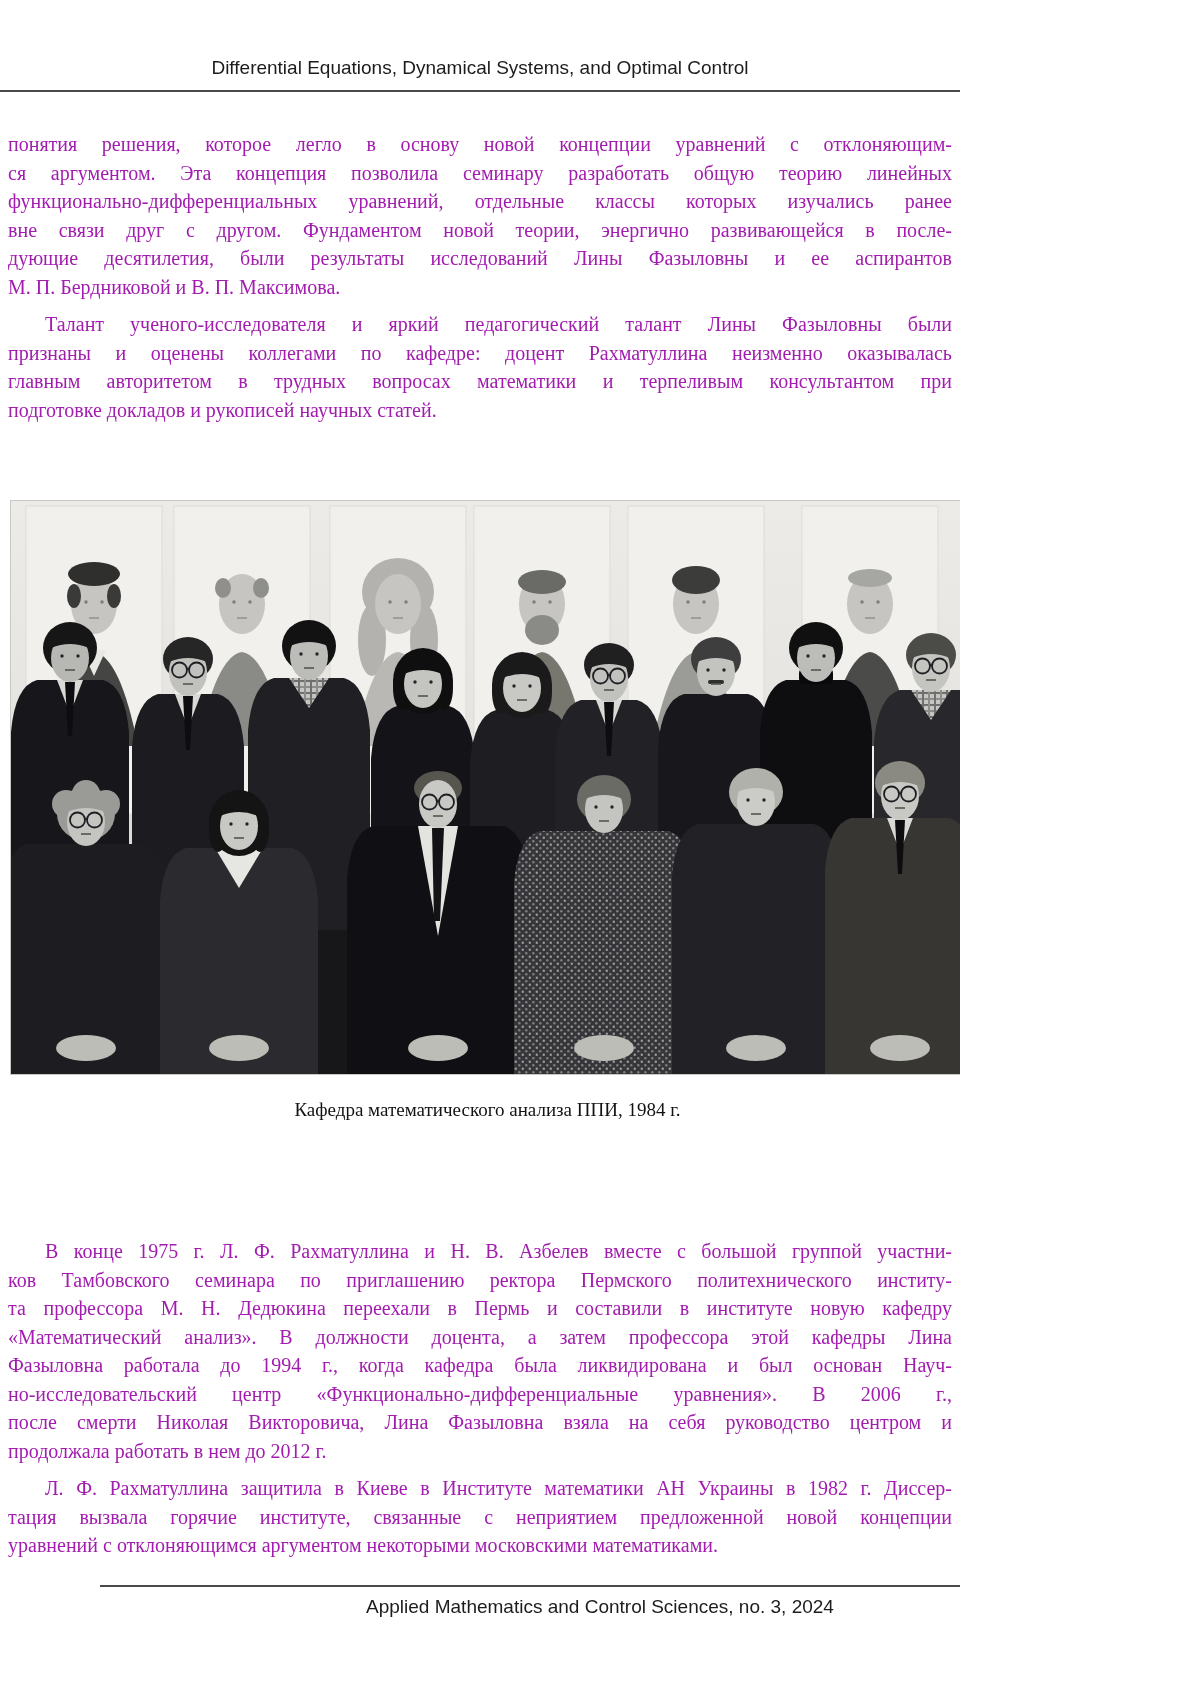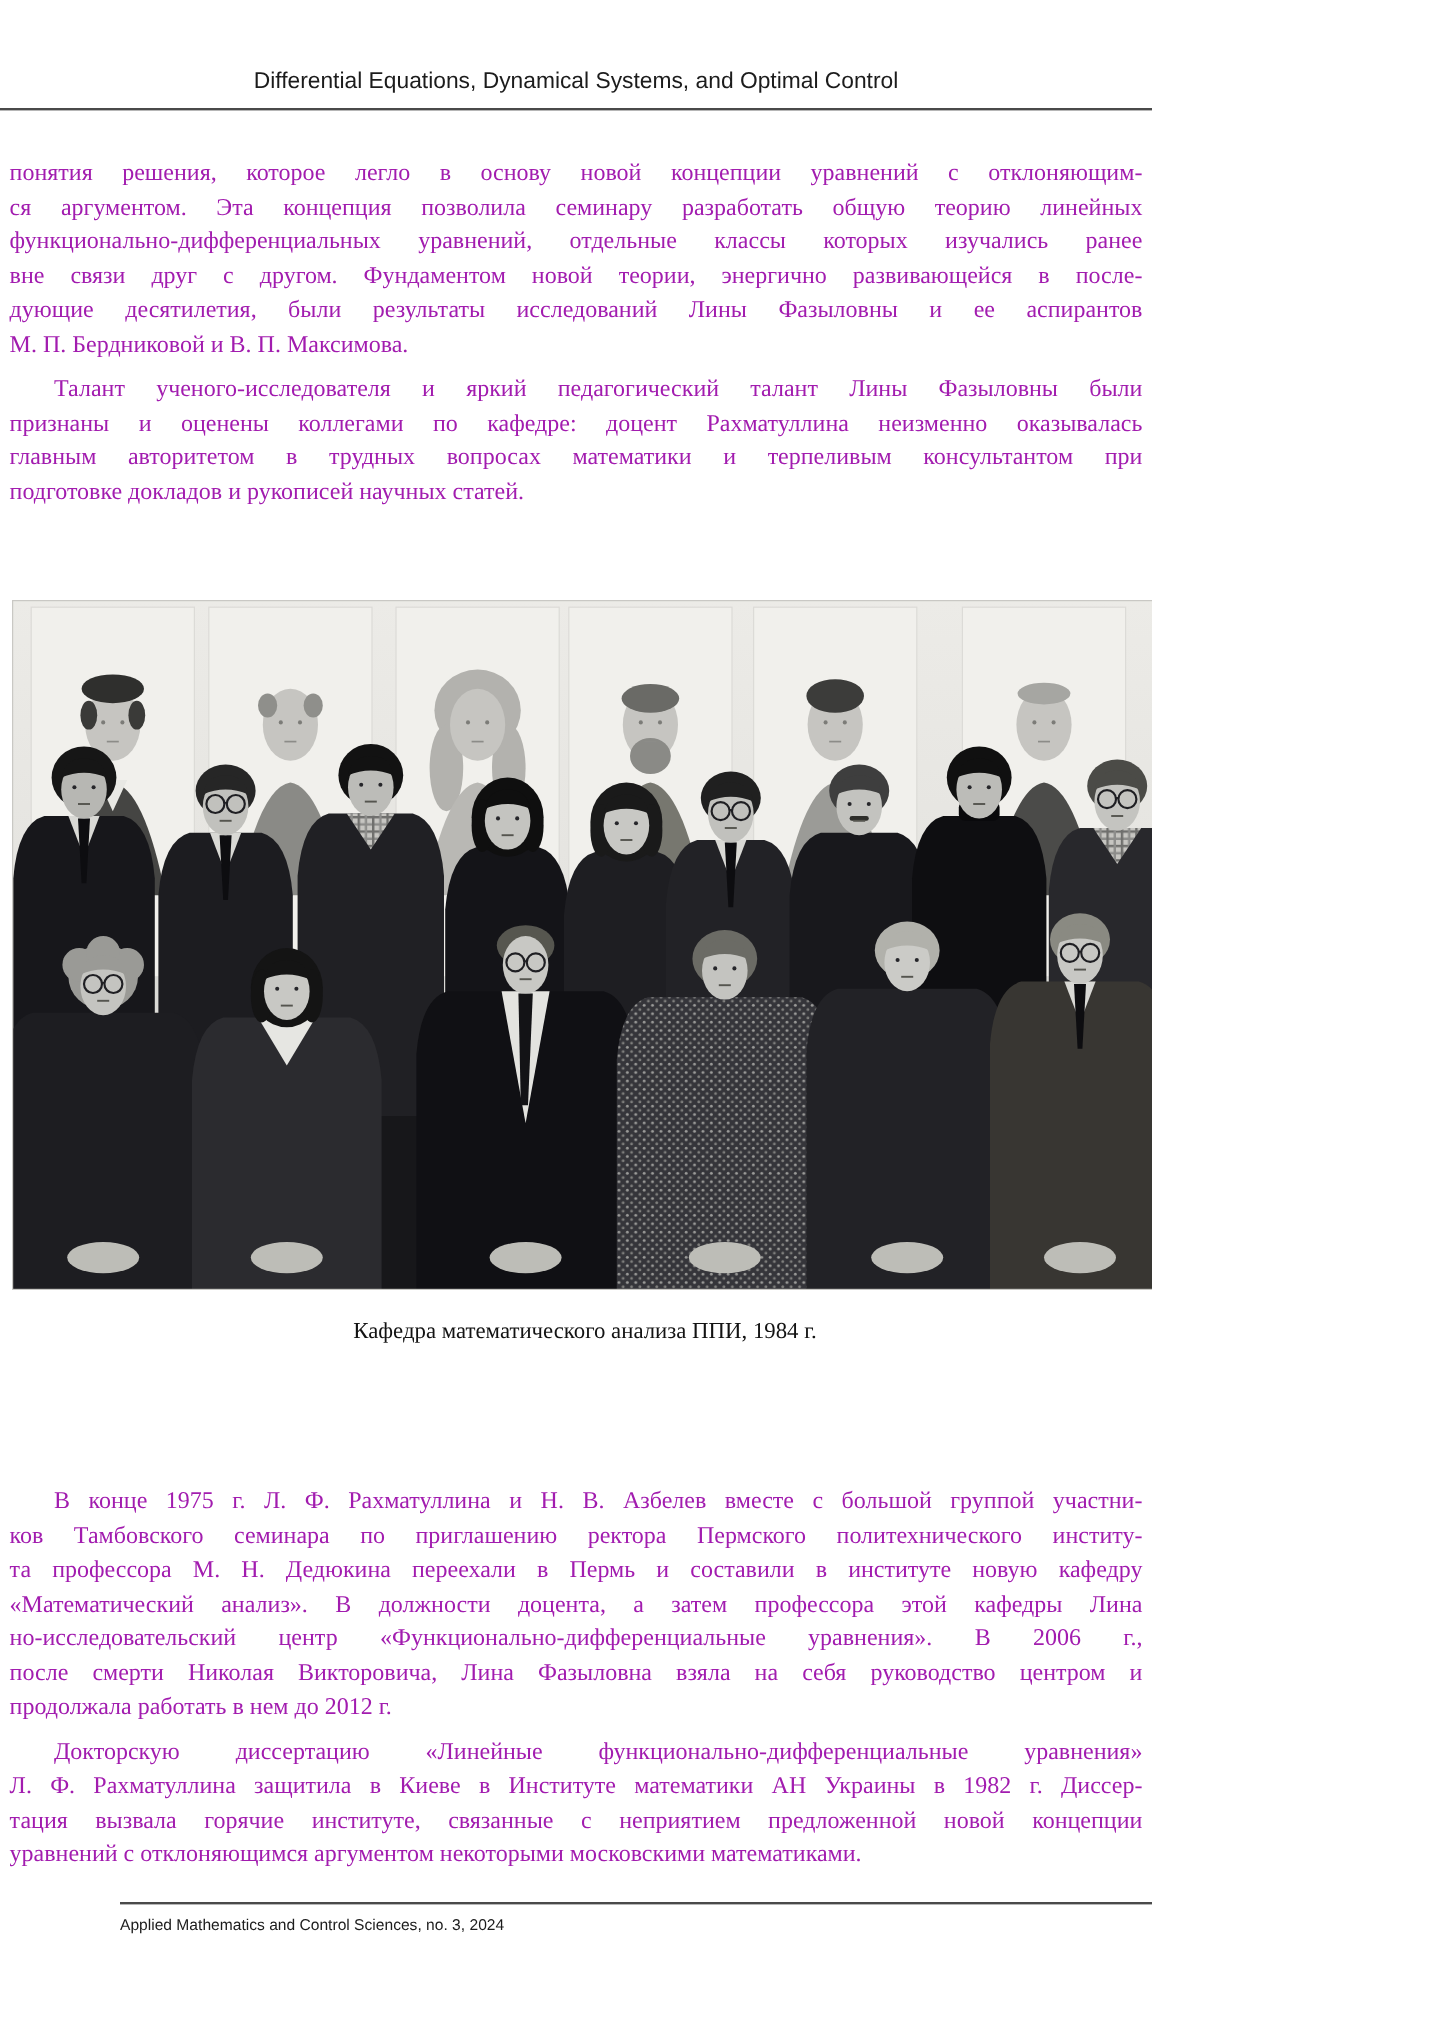--- a/index.html
+++ b/index.html
@@ -54,22 +54,22 @@
     position: absolute;
     left: 100px;
     top: 1585px;
     width: 1000px;
     font-family: "Liberation Sans", sans-serif;
   }
   .foot-rule { height: 2px; background: #4a4a4a; }
   .footer-line {
     position: relative;
     margin-top: 9px;
-    text-align: left;
-    font-size: 13px;
+    text-align: center;
+    font-size: 19px;
     color: #1c1c1c;
   }
   .pageno { position: absolute; right: 14px; top: 0; }
 </style>
 </head>
 <body>
 
 <div class="page">
 
   <header>
@@ -362,26 +362,26 @@
       </svg>
       <figcaption class="caption">Кафедра математического анализа ППИ, 1984 г.</figcaption>
     </figure>
 
     <section class="section-bottom">
         <p class="para indent">
           <span class="line">В конце 1975 г. Л. Ф. Рахматуллина и Н. В. Азбелев вместе с большой группой участни-</span>
           <span class="line">ков Тамбовского семинара по приглашению ректора Пермского политехнического институ-</span>
           <span class="line">та профессора М. Н. Дедюкина переехали в Пермь и составили в институте новую кафедру</span>
           <span class="line">«Математический анализ». В должности доцента, а затем профессора этой кафедры Лина</span>
+          <span class="line">Фазыловна работала до 1994 г., когда кафедра была ликвидирована и был основан Науч-</span>
           <span class="line">но-исследовательский центр «Функционально-дифференциальные уравнения». В 2006 г.,</span>
           <span class="line">после смерти Николая Викторовича, Лина Фазыловна взяла на себя руководство центром и</span>
           <span class="line last">продолжала работать в нем до 2012 г.</span>
         </p>
         <p class="para indent">
-          <span class="line">Докторскую диссертацию «Линейные функционально-дифференциальные уравнения»</span>
           <span class="line">Л. Ф. Рахматуллина защитила в Киеве в Институте математики АН Украины в 1982 г. Диссер-</span>
           <span class="line">тация вызвала горячие институте, связанные с неприятием предложенной новой концепции</span>
           <span class="line last">уравнений с отклоняющимся аргументом некоторыми московскими математиками.</span>
         </p>
       </section>
 
   </main>
 
   <footer class="footer">
     <div class="foot-rule"></div>

